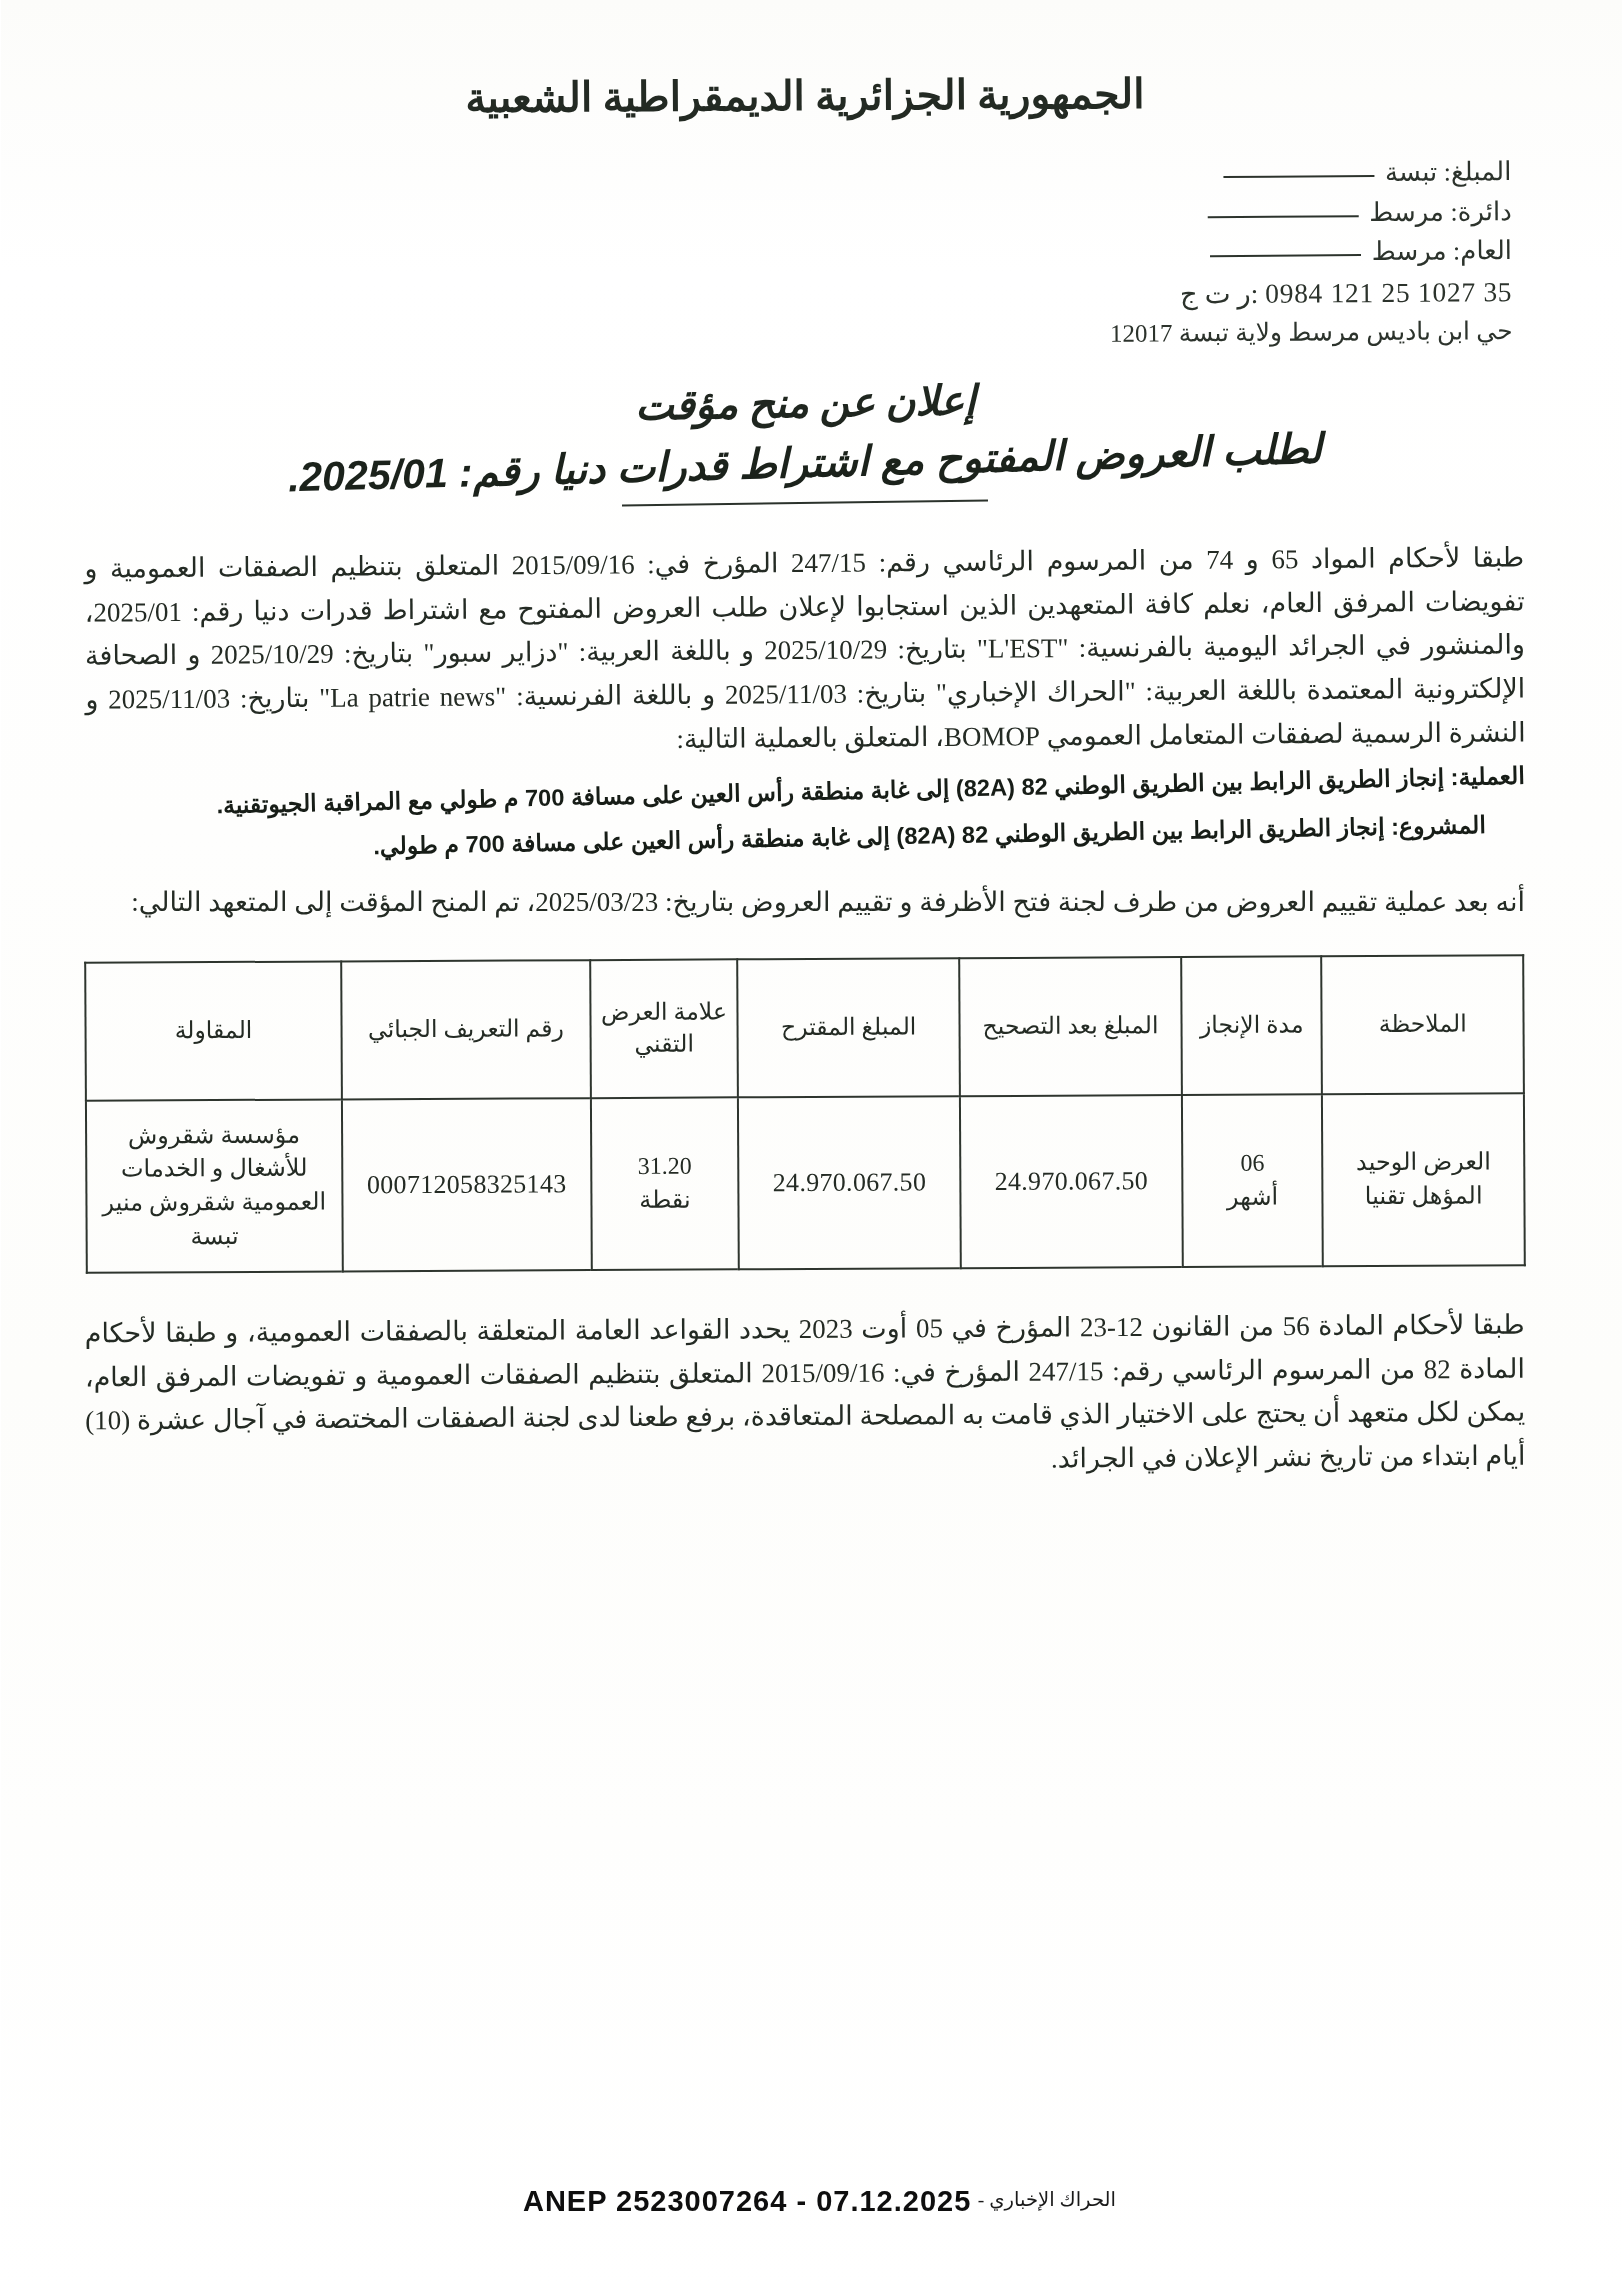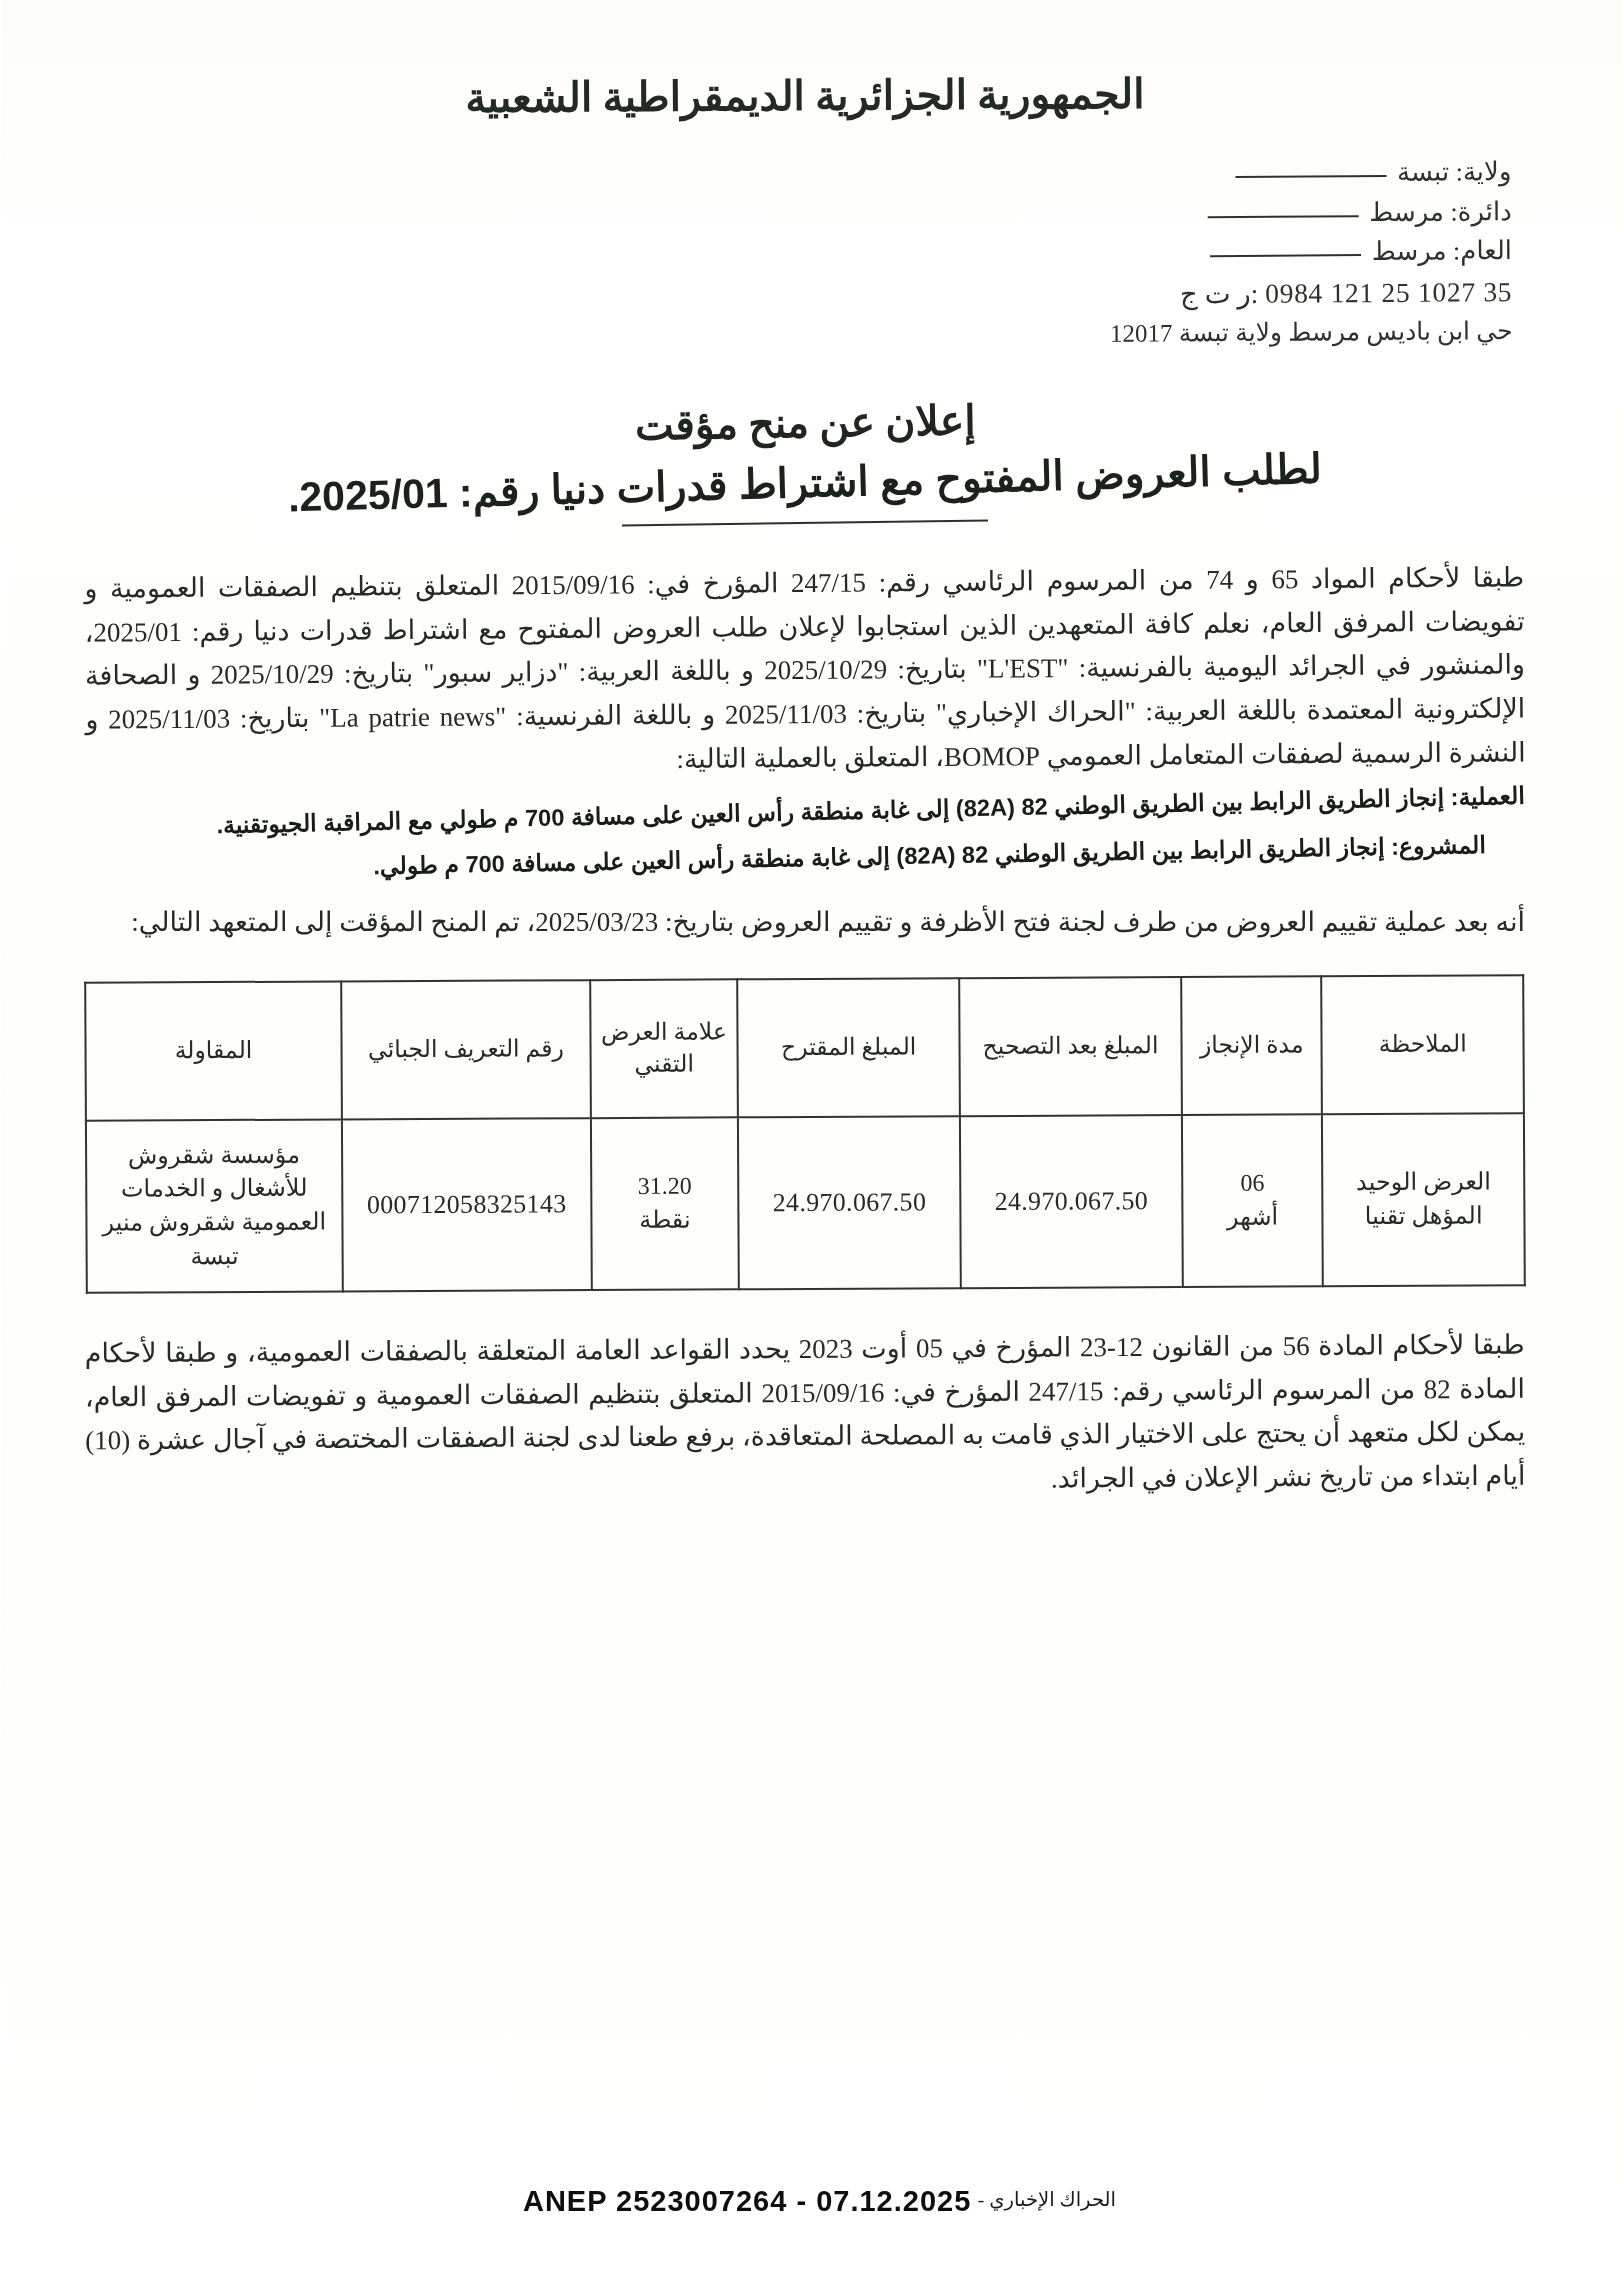--- a/index.html
+++ b/index.html
@@ -76,22 +76,23 @@
     text-align: right;
     padding-left: 216px;
   }
   .lh-line.addr {
     font-size: 25px;
     padding-left: 196px;
   }
 
   
   .title-block {
-    margin-top: 44px;
+    margin-top: 24px;
     text-align: center;
+    font-style: italic;
   }
   .title-1 {
     font-size: 41px;
     font-weight: 700;
     letter-spacing: 0.7px;
     transform: rotate(-0.9deg);
     display: inline-block;
     color: #1f261f;
   }
   .title-2 {
@@ -234,21 +235,21 @@
 
 <div class="page">
   <div class="scan-tint"></div>
 
   <div class="content">
 
     <div class="nation-header">الجمهورية الجزائرية الديمقراطية الشعبية</div>
 
     <div class="letterhead">
       <span class="lh-line">
-        <span class="lh-label">ولاية:</span>
+        <span class="lh-label">المبلغ:</span>
         <span>تبسة</span>
         <span class="lh-dash"></span>
       </span>
       <span class="lh-line">
         <span class="lh-label">دائرة:</span>
         <span>مرسط</span>
         <span class="lh-dash"></span>
       </span>
       <span class="lh-line">
         <span class="lh-label">العام:</span>

